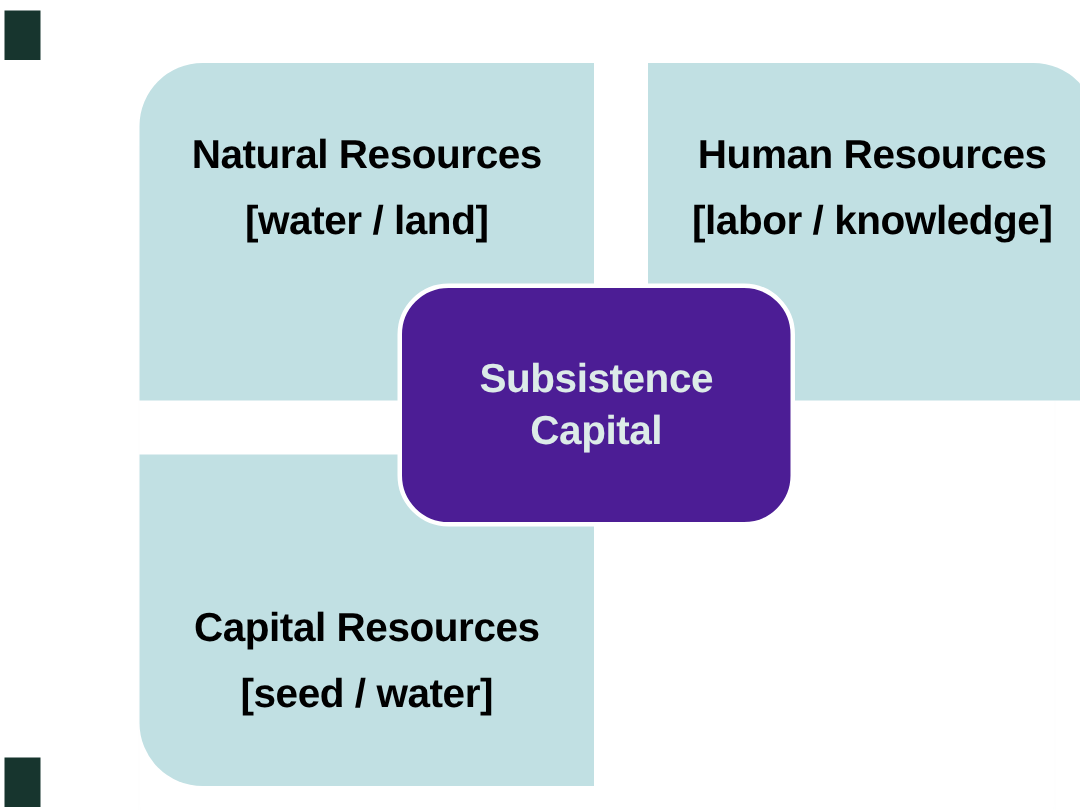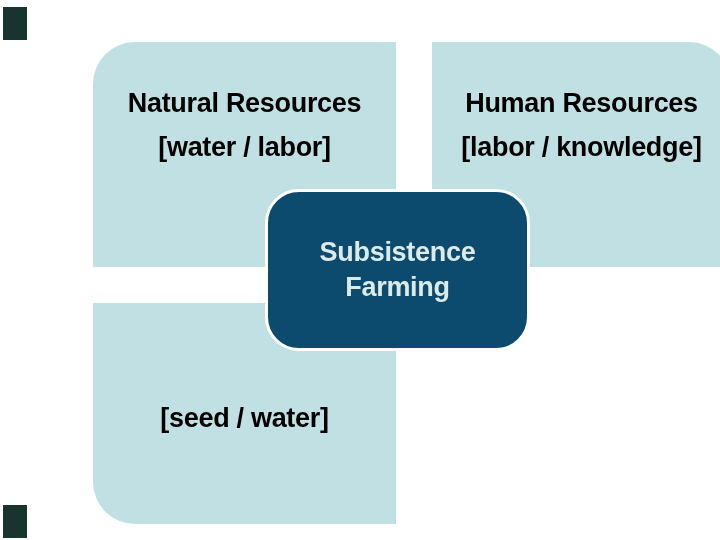--- a/index.html
+++ b/index.html
@@ -54,21 +54,21 @@
     letter-spacing: -0.3px;
   }
   .quadrant.tl .qtext, .quadrant.tr .qtext { padding-top: 39px; }
   .quadrant.bl .qtext, .quadrant.br .qtext { padding-top: 93px; }
 
   .center-node {
     position: absolute;
     left: 172px; top: 147px;
     width: 265px; height: 162px;
     box-sizing: border-box;
-    background: #0c4a6e;
+    background: #4c1d95;
     border: 3px solid #ffffff;
     border-radius: 34px;
     display: flex;
     flex-direction: column;
     justify-content: center;
     align-items: center;
     text-align: center;
     color: #dcebe8;
     font-weight: bold;
     font-size: 27px;
@@ -82,37 +82,38 @@
 <div class="slide">
 
   <div class="corner-mark top"></div>
   <div class="corner-mark bottom"></div>
 
   <div class="diagram">
 
     <div class="quadrant tl">
       <div class="qtext">
         <div>Natural Resources</div>
-        <div>[water / labor]</div>
+        <div>[water / land]</div>
       </div>
     </div>
 
     <div class="quadrant tr">
       <div class="qtext">
         <div>Human Resources</div>
         <div>[labor / knowledge]</div>
       </div>
     </div>
 
     <div class="quadrant bl">
       <div class="qtext">
+        <div>Capital Resources</div>
         <div>[seed / water]</div>
       </div>
     </div>
 
 
     <div class="center-node">
       <div>Subsistence</div>
-      <div>Farming</div>
+      <div>Capital</div>
     </div>
 
   </div>
 </div>
 
 </body></html>

